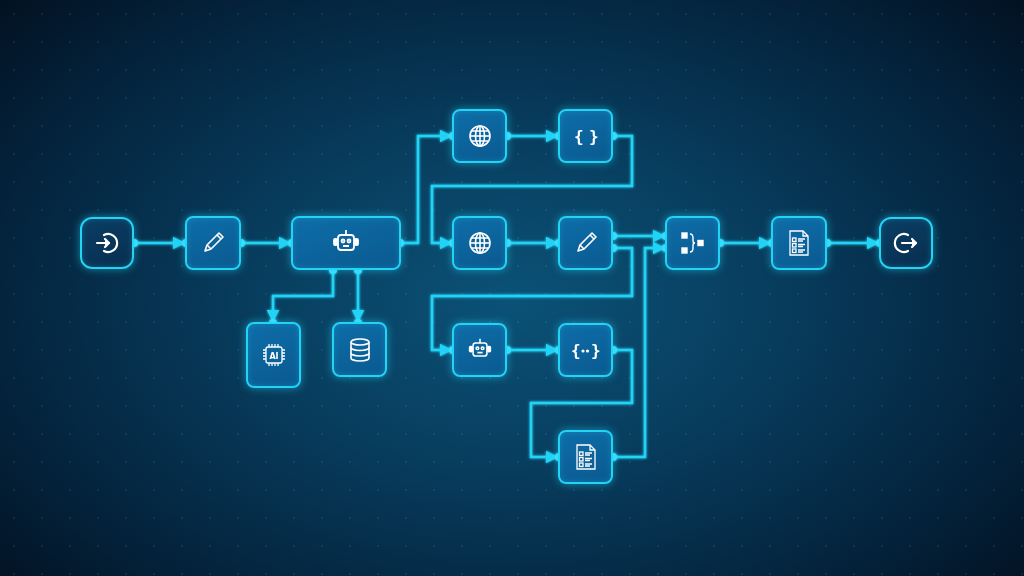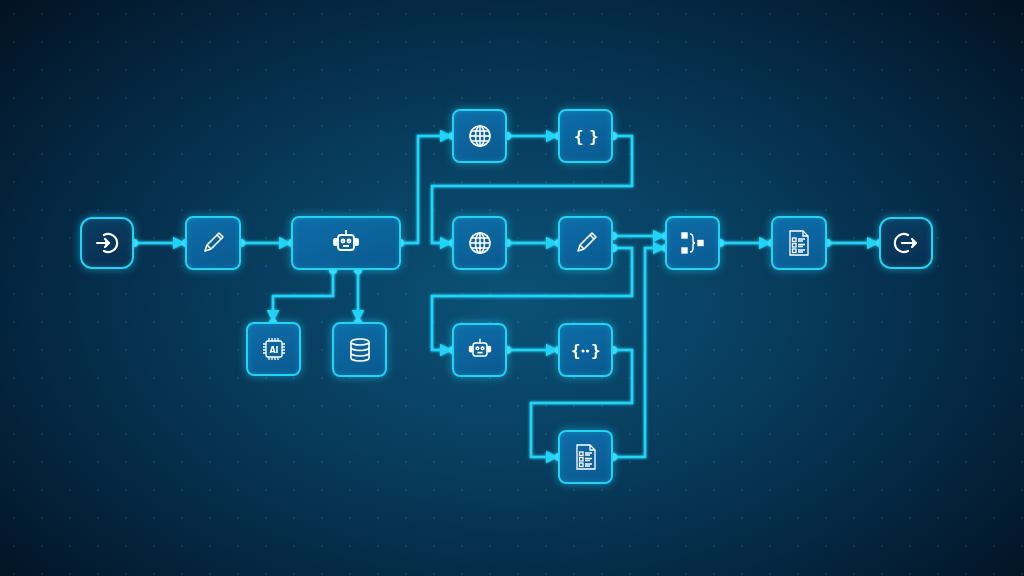--- a/index.html
+++ b/index.html
@@ -114,21 +114,21 @@
     <line x1="15" y1="2" x2="15" y2="7"></line>
     <rect x="7" y="7" width="16" height="15" rx="3"></rect>
     <rect x="3" y="11" width="3" height="6" rx="1" fill="#fff"></rect>
     <rect x="24" y="11" width="3" height="6" rx="1" fill="#fff"></rect>
     <circle cx="12" cy="13" r="1.5"></circle>
       <circle cx="18" cy="13" r="1.5"></circle>
     <rect x="12" y="17" width="6" height="2" fill="#fff" stroke="none"></rect>
   </svg>
 </div>
 
-<div class="node" style="left:246px;top:322px;width:55px;height:54px;justify-content:center;">
+<div class="node" style="left:246px;top:322px;width:55px;height:66px;justify-content:center;">
   <svg width="26" height="26" viewBox="0 0 26 26" fill="none" stroke="#fff" stroke-width="1.3">
     <rect x="5" y="5" width="16" height="16" rx="2"></rect>
     <path d="M8 2v3M11 2v3M14 2v3M17 2v3M8 21v3M11 21v3M14 21v3M17 21v3M2 8h3M2 11h3M2 14h3M2 17h3M21 8h3M21 11h3M21 14h3M21 17h3"></path>
     <text x="13" y="17" text-anchor="middle" font-size="8" font-weight="bold" fill="#fff" stroke="none" font-family="DejaVu Sans, sans-serif">AI</text>
   </svg>
 </div>
 
 <div class="node" style="left:332px;top:322px;width:55px;height:55px;">
   <svg width="24" height="26" viewBox="0 0 24 26" fill="none" stroke="#fff" stroke-width="1.6">
     <ellipse cx="12" cy="5" rx="9" ry="3"></ellipse>

